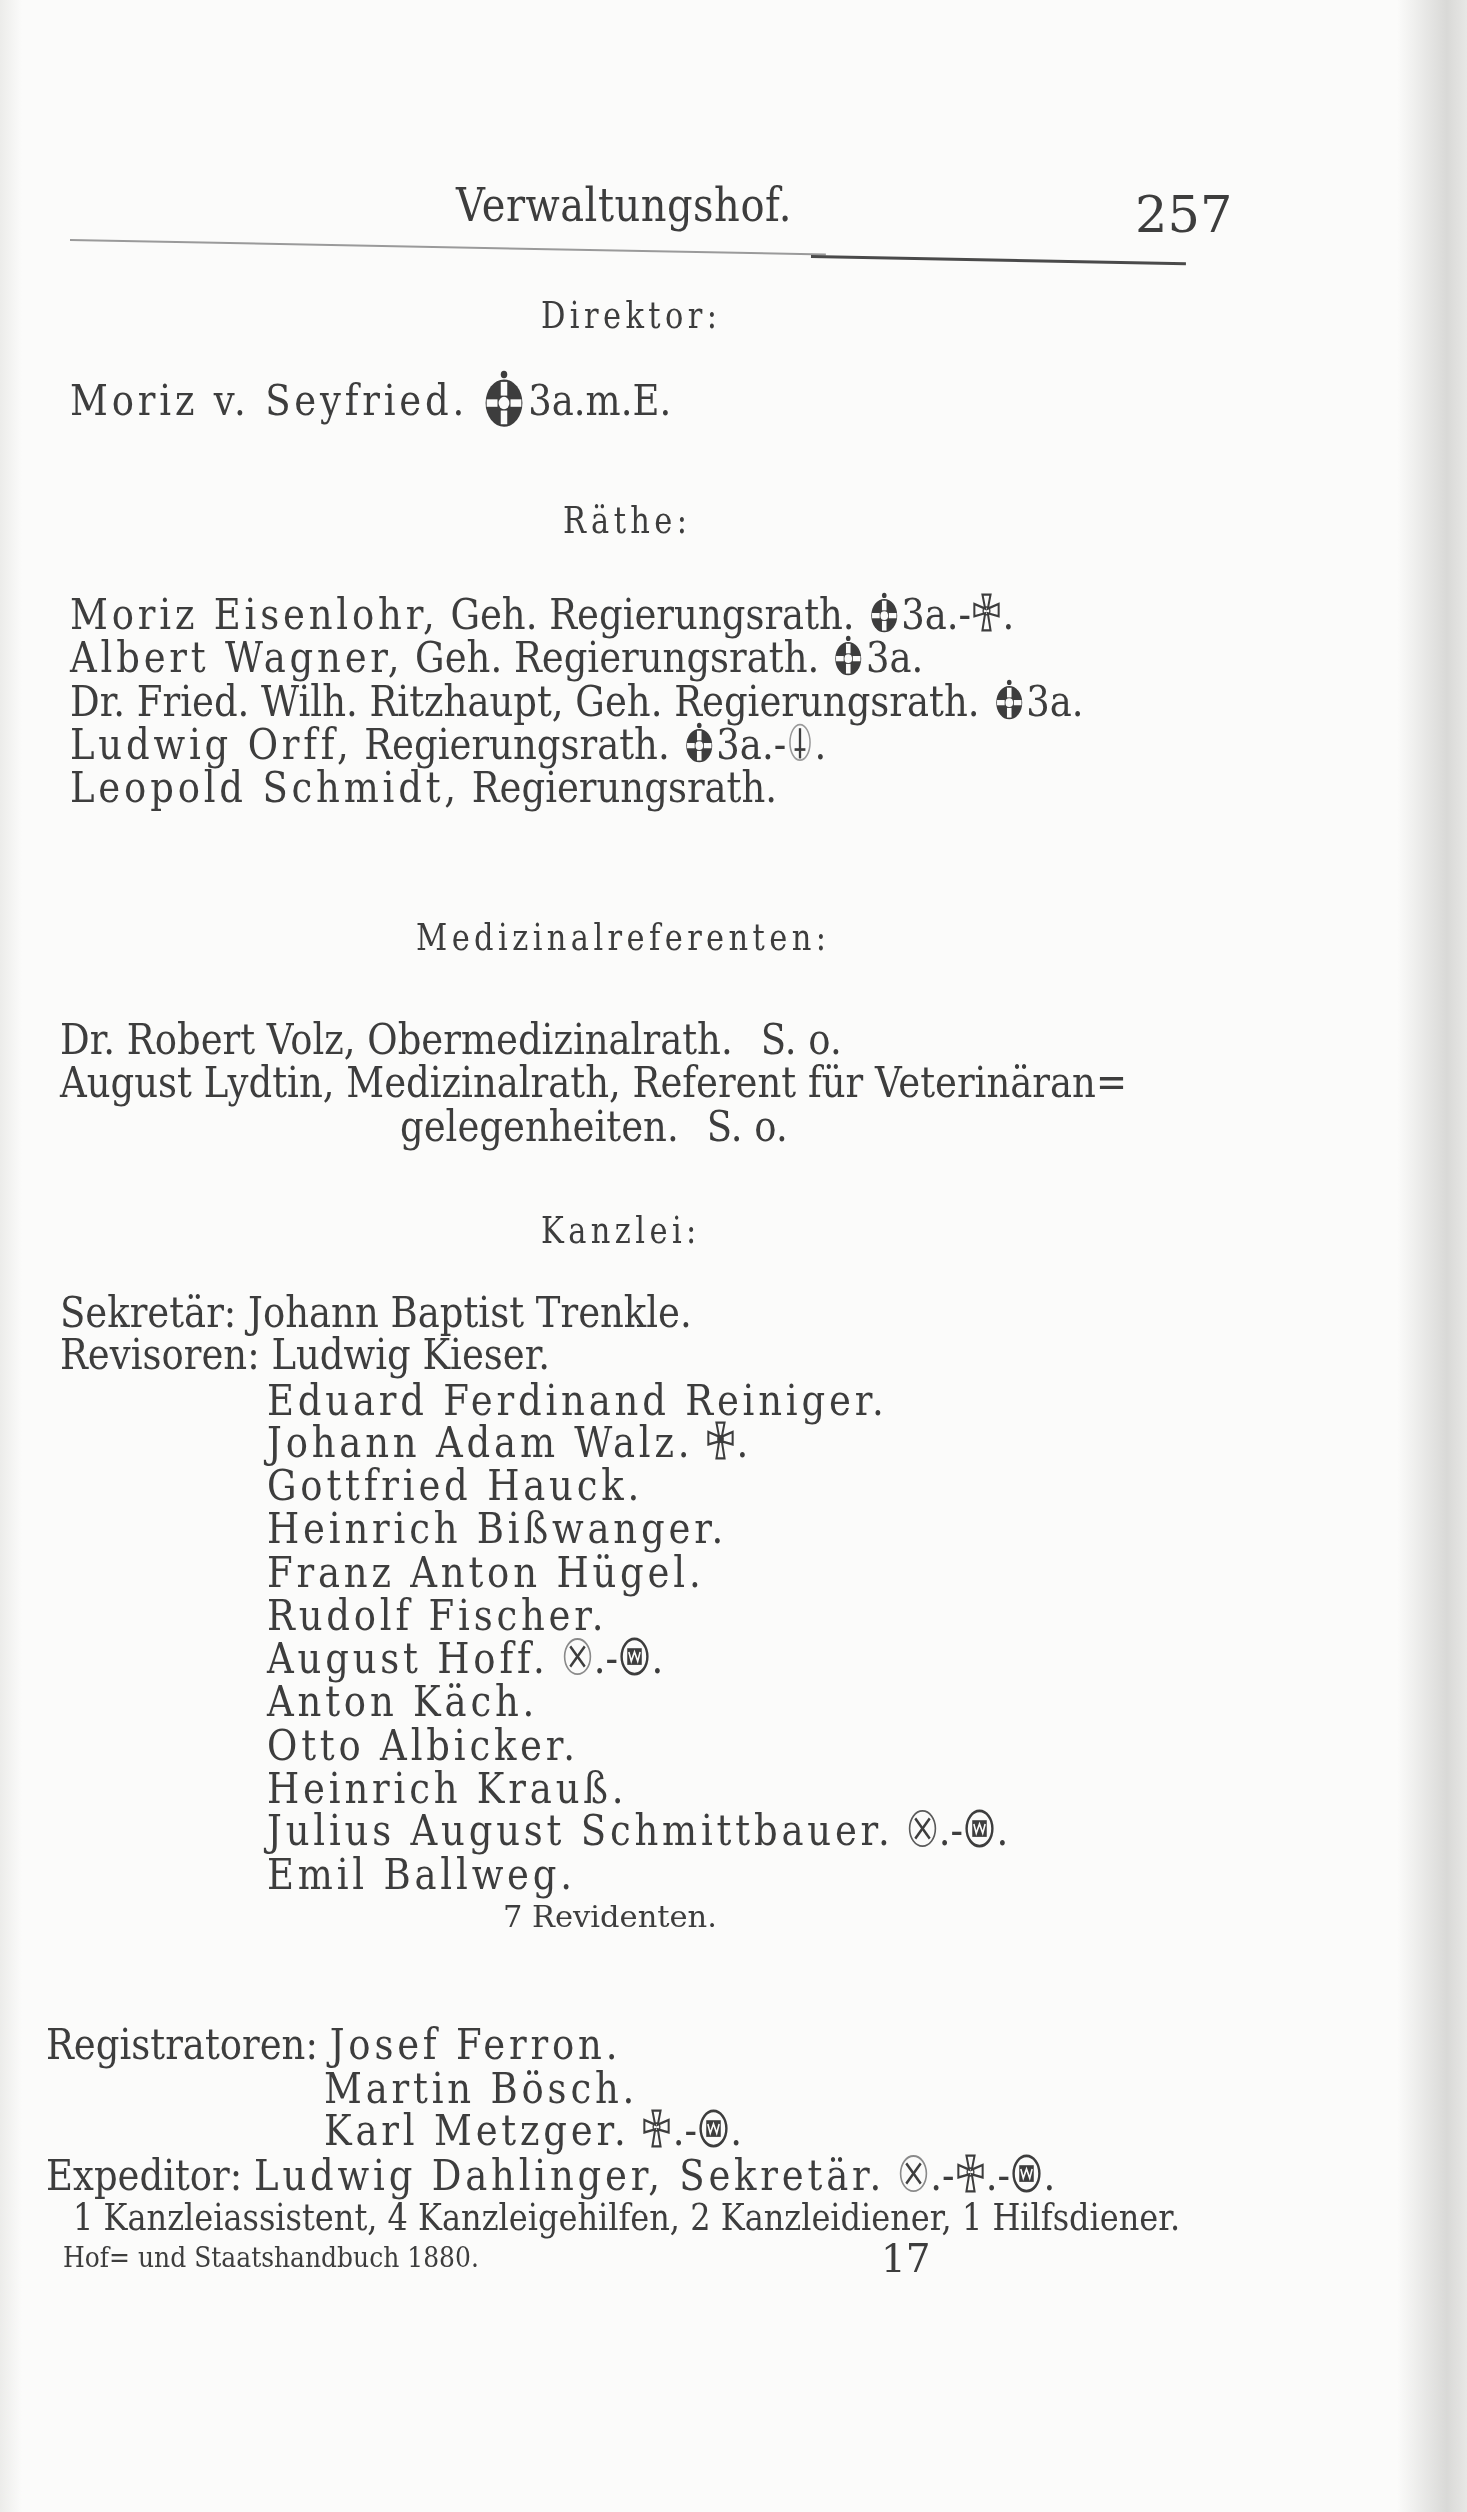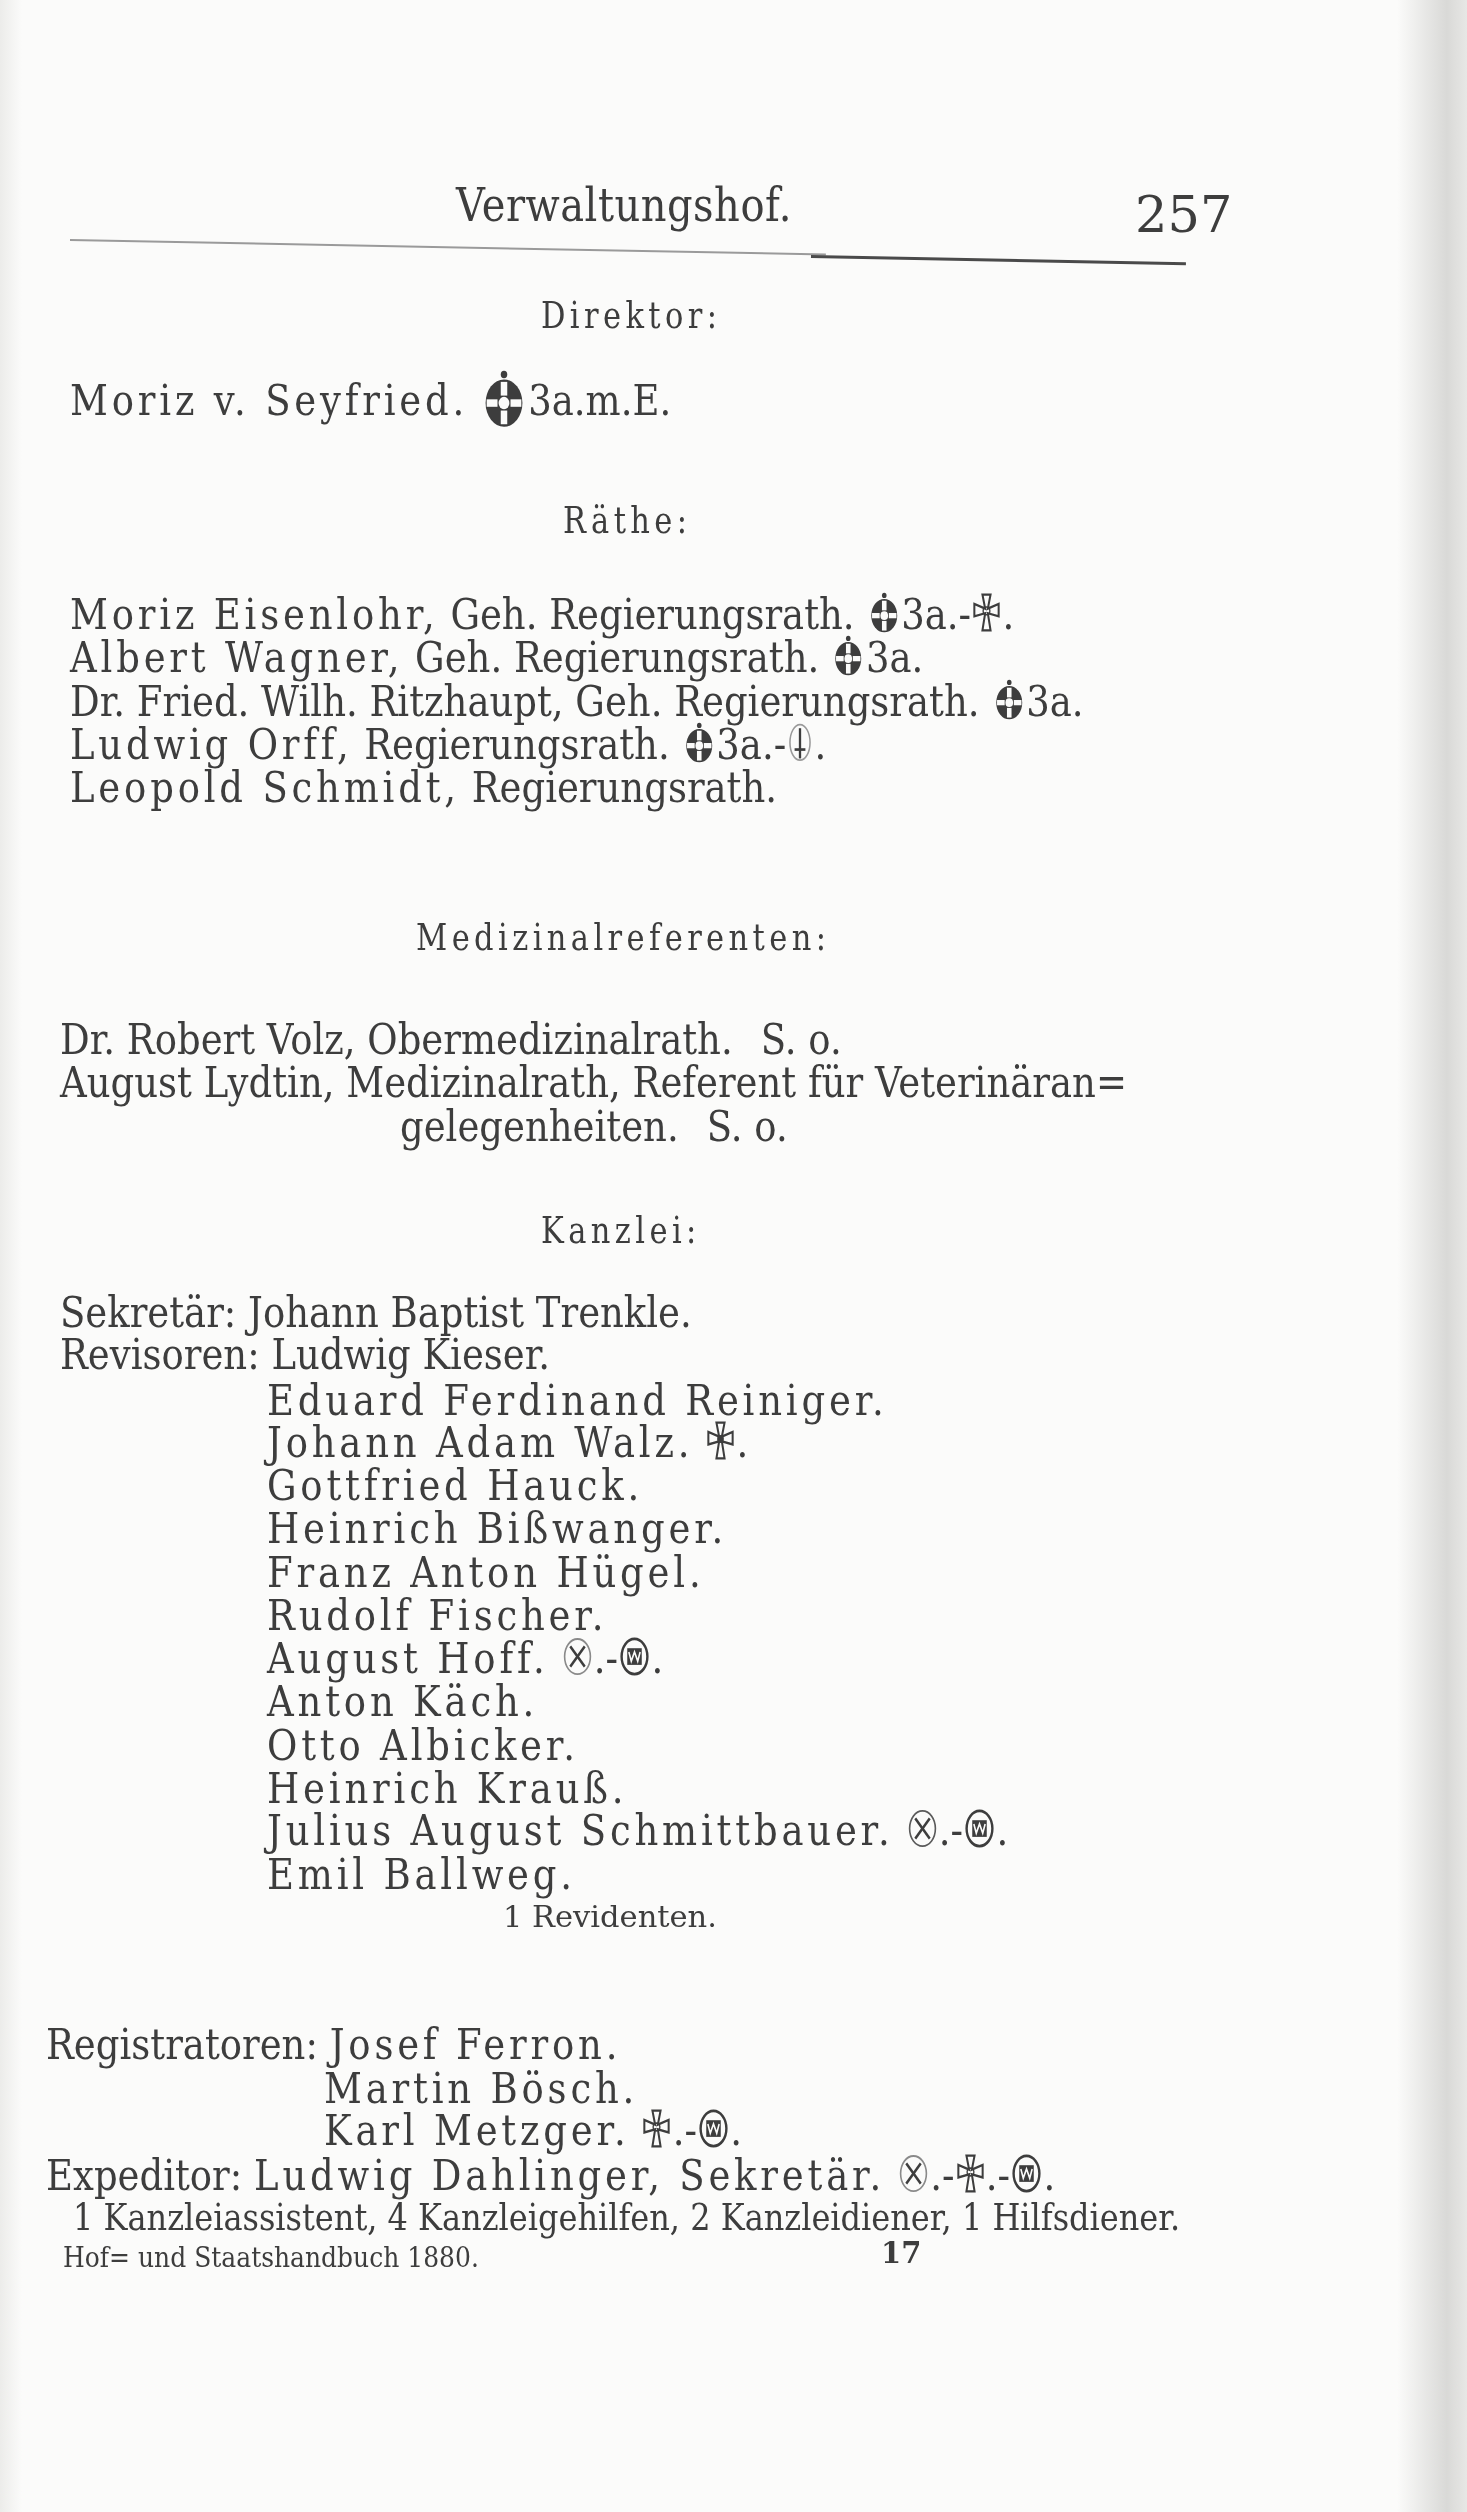--- a/index.html
+++ b/index.html
@@ -22,21 +22,21 @@
   .page-number { font-size: 51px; }
   .rule {
     position: absolute; height: 2.2px; transform-origin: left center;
   }
   .section-heading { font-size: 30.5px; letter-spacing: 4.4px; transform: scaleY(1.2); }
   .line { font-size: 37px; transform: scaleY(1.15); transform-origin: left center; }
   .spaced { letter-spacing: 3.8px; }
   .sym { display: inline-block; vertical-align: middle; margin: 0 2.2px; }
   .footnote { font-size: 32px; transform: scaleY(1.15); transform-origin: left center; }
   .footer-left { font-size: 25px; transform: scaleY(1.15); transform-origin: left center; }
-  .footer-sig { font-size: 29px; font-weight: bold; }
+  .footer-sig { font-size: 39px; }
   .count-line { font-size: 30.5px; }
 </style>
 </head>
 <body>
 
 <div class="page-shade-left"></div>
 <div class="page-shade"></div>
 
 <div class="abs running-head" style="left:456px; top:182px;">Verwaltungshof.</div>
 <div class="abs page-number" style="left:1135px; top:185px;">257</div>
@@ -188,21 +188,21 @@
         <line x1="9" y1="10" x2="27" y2="32" stroke="#3d3d3d" stroke-width="3"></line>
         <line x1="27" y1="10" x2="9" y2="32" stroke="#3d3d3d" stroke-width="3"></line>
       </svg></span><span>.-</span><span class="sym"><svg width="29" height="34" viewBox="0 0 36 42">
         <ellipse cx="18" cy="21" rx="16" ry="19" fill="none" stroke="#3d3d3d" stroke-width="3"></ellipse>
         <rect x="9" y="12" width="18" height="18" fill="#3d3d3d"></rect>
         <path d="M11 16 L14 26 L18 16 L22 26 L25 16" stroke="#fbfbfa" stroke-width="2" fill="none"></path>
       </svg></span><span>.</span>
 </div>
 <div class="abs line" style="left:267px; top:1853px;"><span class="spaced">Emil Ballweg.</span></div>
 
-<div class="abs count-line" style="left:503px; top:1899px;">1 Revidenten.</div>
+<div class="abs count-line" style="left:503px; top:1899px;">7 Revidenten.</div>
 
 <div class="abs line" style="left:46px; top:2023px;">
   <span>Registratoren:</span>
   <span class="spaced">Josef Ferron.</span>
 </div>
 <div class="abs line" style="left:324px; top:2067px;"><span class="spaced">Martin Bösch.</span></div>
 <div class="abs line" style="left:324px; top:2109px;"><span class="spaced">Karl Metzger.</span>
   <span class="sym"><svg width="27" height="34" viewBox="0 0 40 50">
         <path d="M14 2 L26 2 L22 20 L38 14 L38 30 L22 26 L26 48 L14 48 L18 26 L2 30 L2 14 L18 20 Z" fill="none" stroke="#3d3d3d" stroke-width="3"></path>
         <circle cx="20" cy="23" r="5" fill="none" stroke="#3d3d3d" stroke-width="2"></circle>

